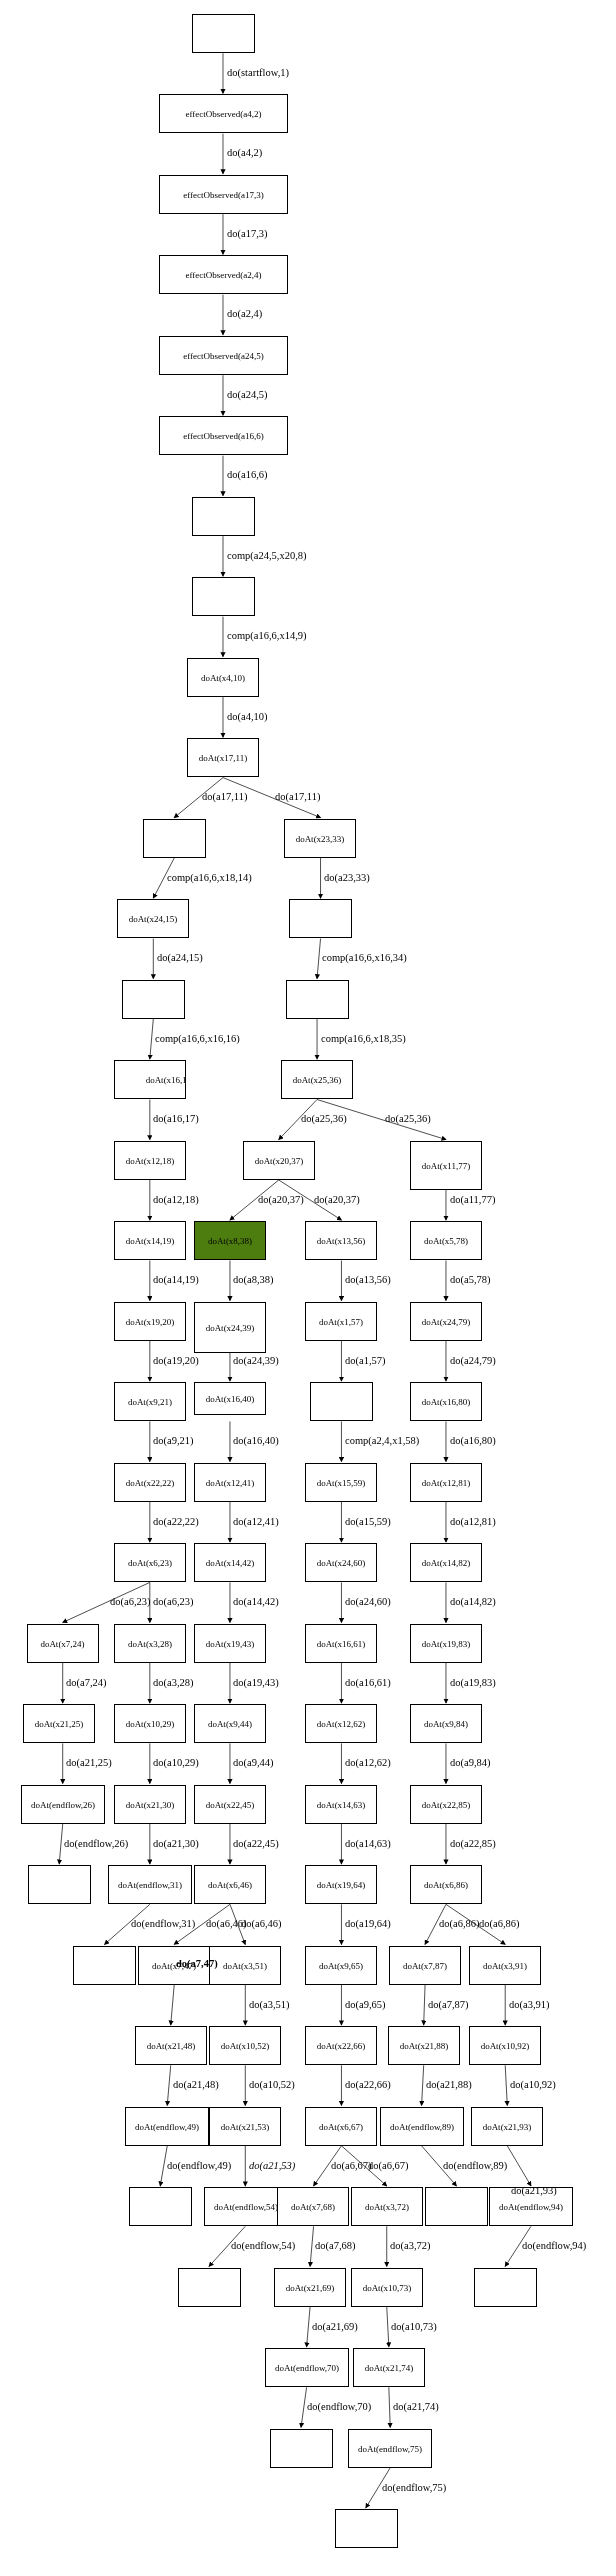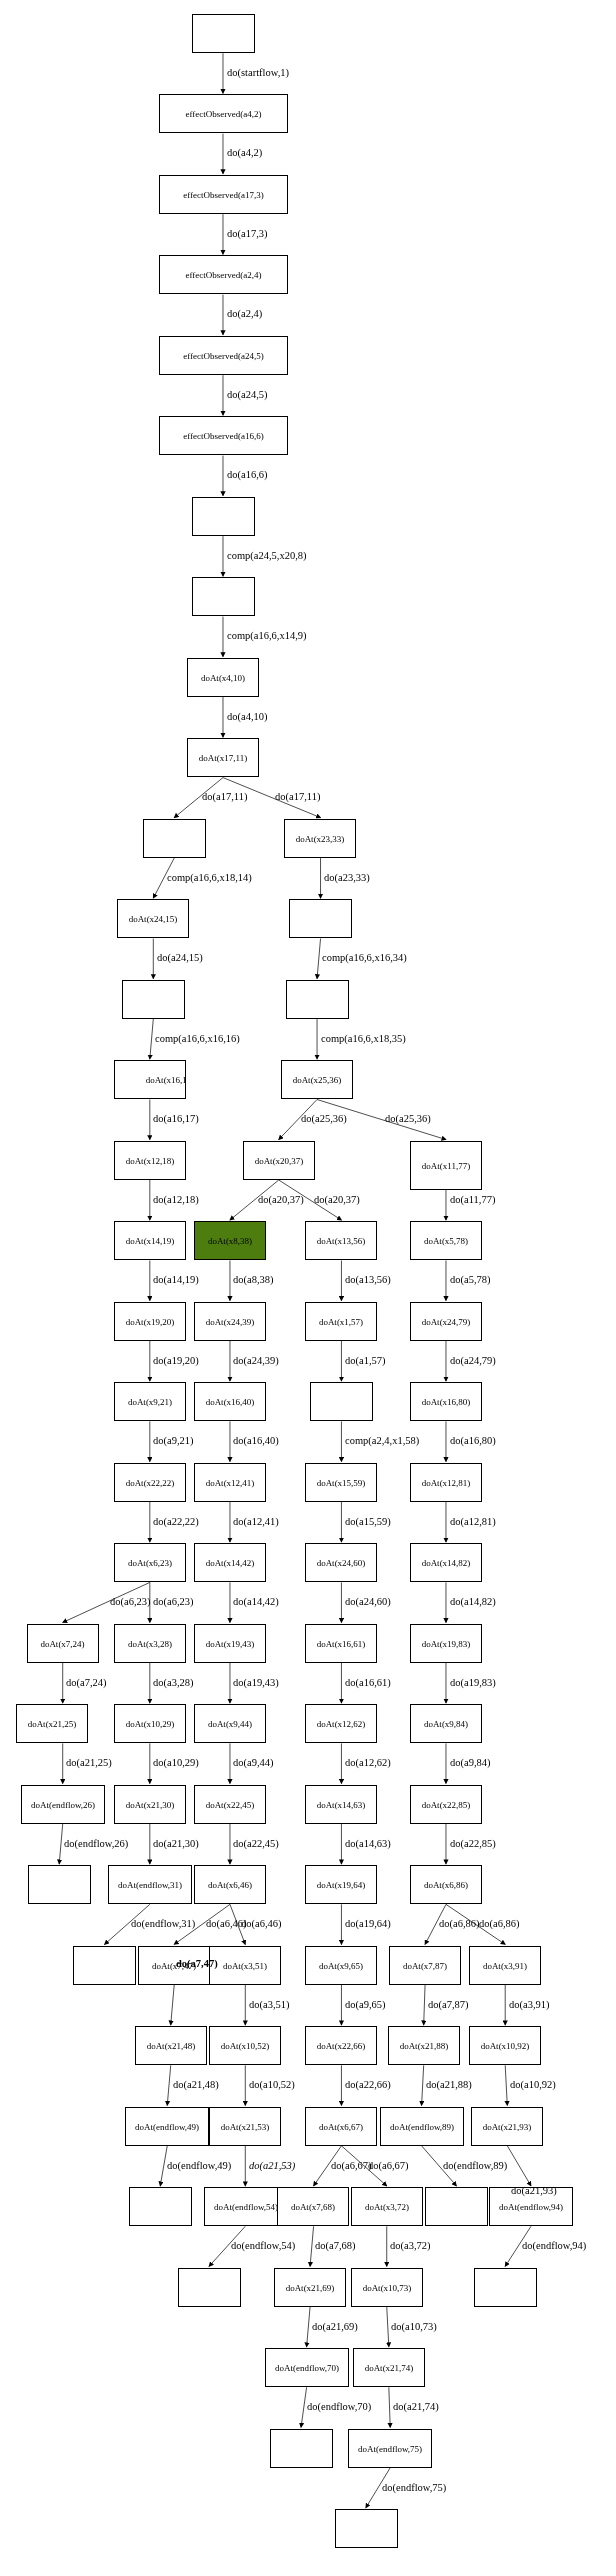--- a/index.html
+++ b/index.html
@@ -149,36 +149,36 @@
       <div class="node" style="left: 117px; top: 899px; width: 72px; height: 39px; border-color: rgb(0, 0, 0); background: rgb(255, 255, 255);">doAt(x24,15)</div>
       <div class="node" style="left: 122px; top: 980px; width: 63px; height: 39px; border-color: rgb(0, 0, 0); background: rgb(255, 255, 255);"></div>
       <div class="node" style="left: 114px; top: 1060px; width: 72px; height: 39px; border-color: rgb(0, 0, 0); background: rgb(255, 255, 255); padding-left: 40px;">doAt(x16,17)</div>
       <div class="node" style="left: 114px; top: 1141px; width: 72px; height: 39px; border-color: rgb(0, 0, 0); background: rgb(255, 255, 255);">doAt(x12,18)</div>
       <div class="node" style="left: 114px; top: 1221px; width: 72px; height: 39px; border-color: rgb(0, 0, 0); background: rgb(255, 255, 255);">doAt(x14,19)</div>
       <div class="node" style="left: 114px; top: 1302px; width: 72px; height: 39px; border-color: rgb(0, 0, 0); background: rgb(255, 255, 255);">doAt(x19,20)</div>
       <div class="node" style="left: 114px; top: 1382px; width: 72px; height: 39px; border-color: rgb(0, 0, 0); background: rgb(255, 255, 255);">doAt(x9,21)</div>
       <div class="node" style="left: 114px; top: 1463px; width: 72px; height: 39px; border-color: rgb(0, 0, 0); background: rgb(255, 255, 255);">doAt(x22,22)</div>
       <div class="node" style="left: 114px; top: 1543px; width: 72px; height: 39px; border-color: rgb(0, 0, 0); background: rgb(255, 255, 255);">doAt(x6,23)</div>
       <div class="node" style="left: 26.5px; top: 1624px; width: 72px; height: 39px; border-color: rgb(0, 0, 0); background: rgb(255, 255, 255);">doAt(x7,24)</div>
-      <div class="node" style="left: 16px; top: 1704px; width: 72px; height: 39px; border-color: rgb(0, 0, 0); background: rgb(255, 255, 255);">doAt(x21,25)</div>
+      <div class="node" style="left: 23px; top: 1704px; width: 72px; height: 39px; border-color: rgb(0, 0, 0); background: rgb(255, 255, 255);">doAt(x21,25)</div>
       <div class="node" style="left: 21px; top: 1785px; width: 84px; height: 39px; border-color: rgb(0, 0, 0); background: rgb(255, 255, 255);">doAt(endflow,26)</div>
       <div class="node" style="left: 28px; top: 1865px; width: 63px; height: 39px; border-color: rgb(0, 0, 0); background: rgb(255, 255, 255);"></div>
       <div class="node" style="left: 114px; top: 1624px; width: 72px; height: 39px; border-color: rgb(0, 0, 0); background: rgb(255, 255, 255);">doAt(x3,28)</div>
       <div class="node" style="left: 114px; top: 1704px; width: 72px; height: 39px; border-color: rgb(0, 0, 0); background: rgb(255, 255, 255);">doAt(x10,29)</div>
       <div class="node" style="left: 114px; top: 1785px; width: 72px; height: 39px; border-color: rgb(0, 0, 0); background: rgb(255, 255, 255);">doAt(x21,30)</div>
       <div class="node" style="left: 108px; top: 1865px; width: 84px; height: 39px; border-color: rgb(0, 0, 0); background: rgb(255, 255, 255);">doAt(endflow,31)</div>
       <div class="node" style="left: 73px; top: 1946px; width: 63px; height: 39px; border-color: rgb(0, 0, 0); background: rgb(255, 255, 255);"></div>
       <div class="node" style="left: 284px; top: 819px; width: 72px; height: 39px; border-color: rgb(0, 0, 0); background: rgb(255, 255, 255);">doAt(x23,33)</div>
       <div class="node" style="left: 289px; top: 899px; width: 63px; height: 39px; border-color: rgb(0, 0, 0); background: rgb(255, 255, 255);"></div>
       <div class="node" style="left: 286px; top: 980px; width: 63px; height: 39px; border-color: rgb(0, 0, 0); background: rgb(255, 255, 255);"></div>
       <div class="node" style="left: 281px; top: 1060px; width: 72px; height: 39px; border-color: rgb(0, 0, 0); background: rgb(255, 255, 255);">doAt(x25,36)</div>
       <div class="node" style="left: 243px; top: 1141px; width: 72px; height: 39px; border-color: rgb(0, 0, 0); background: rgb(255, 255, 255);">doAt(x20,37)</div>
       <div class="node" style="left: 194px; top: 1221px; width: 72px; height: 39px; border-color: rgb(0, 0, 0); background: #4d7c0f;">doAt(x8,38)</div>
-      <div class="node" style="left: 194px; top: 1302px; width: 72px; height: 39px; border-color: rgb(0, 0, 0); background: rgb(255, 255, 255);">doAt(x24,39)</div>
-      <div class="node" style="left: 194px; top: 1382px; width: 72px; height: 39px; border-color: rgb(0, 0, 0); background: rgb(255, 255, 255);">doAt(x16,40)</div>
+      <div class="node" style="left: 194px; top: 1302px; width: 72px; height: 51px; border-color: rgb(0, 0, 0); background: rgb(255, 255, 255);">doAt(x24,39)</div>
+      <div class="node" style="left: 194px; top: 1382px; width: 72px; height: 33px; border-color: rgb(0, 0, 0); background: rgb(255, 255, 255);">doAt(x16,40)</div>
       <div class="node" style="left: 194px; top: 1463px; width: 72px; height: 39px; border-color: rgb(0, 0, 0); background: rgb(255, 255, 255);">doAt(x12,41)</div>
       <div class="node" style="left: 194px; top: 1543px; width: 72px; height: 39px; border-color: rgb(0, 0, 0); background: rgb(255, 255, 255);">doAt(x14,42)</div>
       <div class="node" style="left: 194px; top: 1624px; width: 72px; height: 39px; border-color: rgb(0, 0, 0); background: rgb(255, 255, 255);">doAt(x19,43)</div>
       <div class="node" style="left: 194px; top: 1704px; width: 72px; height: 39px; border-color: rgb(0, 0, 0); background: rgb(255, 255, 255);">doAt(x9,44)</div>
       <div class="node" style="left: 194px; top: 1785px; width: 72px; height: 39px; border-color: rgb(0, 0, 0); background: rgb(255, 255, 255);">doAt(x22,45)</div>
       <div class="node" style="left: 194px; top: 1865px; width: 72px; height: 39px; border-color: rgb(0, 0, 0); background: rgb(255, 255, 255);">doAt(x6,46)</div>
       <div class="node" style="left: 138px; top: 1946px; width: 72px; height: 39px; border-color: rgb(0, 0, 0); background: rgb(255, 255, 255);">doAt(x7,47)</div>
       <div class="node" style="left: 135px; top: 2026px; width: 72px; height: 39px; border-color: rgb(0, 0, 0); background: rgb(255, 255, 255);">doAt(x21,48)</div>
       <div class="node" style="left: 125px; top: 2107px; width: 84px; height: 39px; border-color: rgb(0, 0, 0); background: rgb(255, 255, 255);">doAt(endflow,49)</div>
       <div class="node" style="left: 129px; top: 2187px; width: 63px; height: 39px; border-color: rgb(0, 0, 0); background: rgb(255, 255, 255);"></div>

